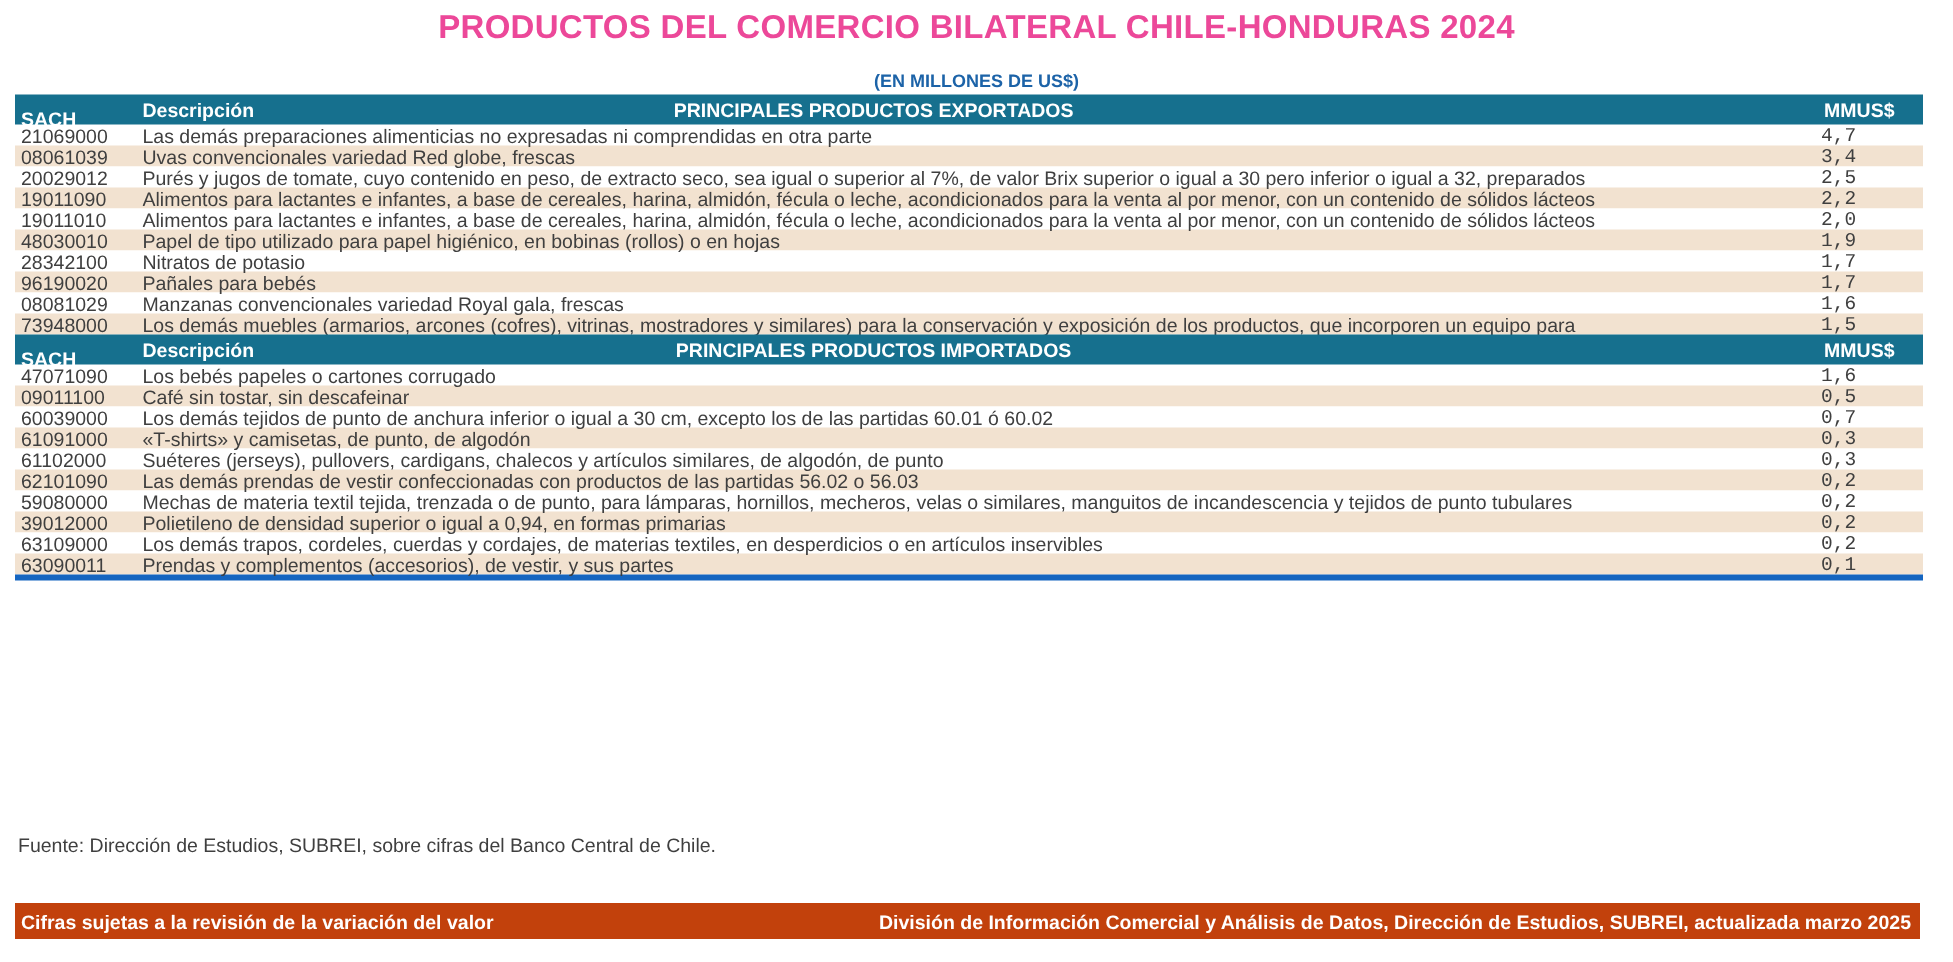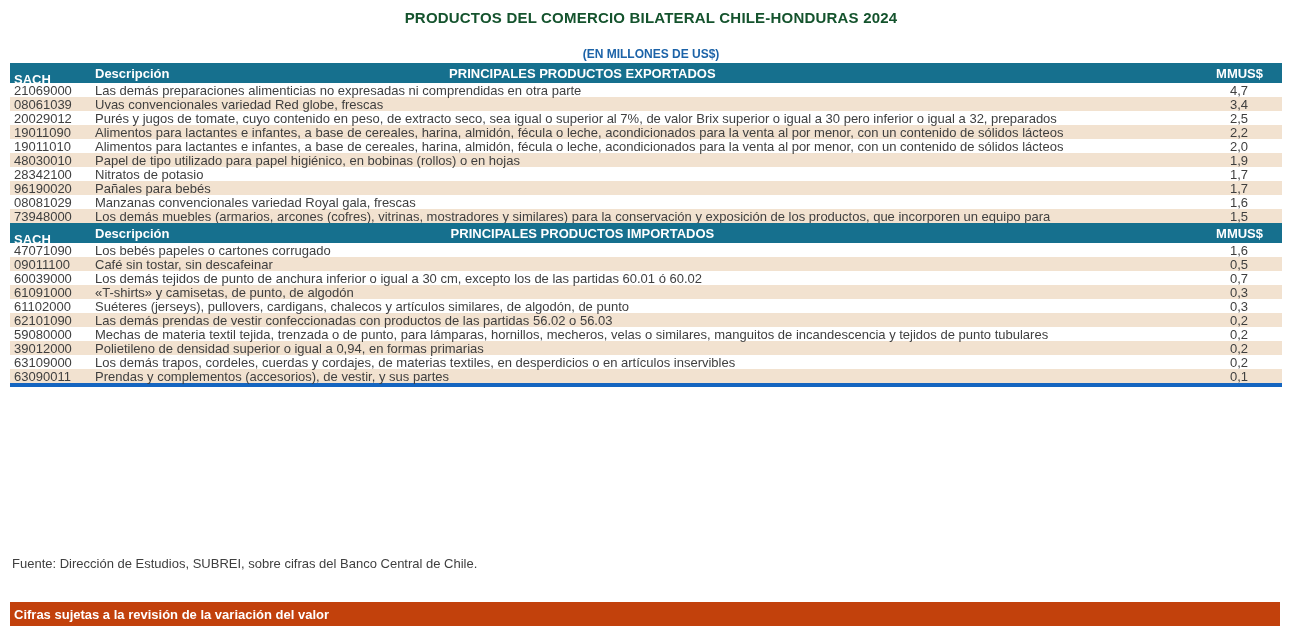--- a/index.html
+++ b/index.html
@@ -12,22 +12,22 @@
     overflow: hidden;
   }
   .page {
     position: relative;
     width: 1302px;
     height: 641px;
   }
   .title {
     margin-top: 8px;
     text-align: center;
-    color: #14532d;
-    font-size: 15px;
+    color: #ec4899;
+    font-size: 22px;
     font-weight: bold;
     line-height: 20px;
     letter-spacing: 0.2px;
   }
   .subtitle {
     margin-top: 19px;
     text-align: center;
     color: #1c63a8;
     font-size: 12px;
     font-weight: bold;
@@ -81,21 +81,22 @@
   .row .desc {
     flex: 1 1 auto;
     white-space: nowrap;
     overflow: hidden;
   }
   .row .val {
     flex: 0 0 auto;
     width: 68px;
     box-sizing: border-box;
     padding-right: 34px;
-    text-align: right;
+    text-align: left;
+    font-family: Liberation Mono, monospace;
   }
   .divider {
     height: 4px;
     background: #1565c0;
   }
   .source {
     position: absolute;
     left: 12px;
     top: 548px;
     font-size: 13px;
@@ -272,15 +273,16 @@
         </div>
     </section>
 
     <div class="divider"></div>
   </div>
 
   <div class="source">Fuente: Dirección de Estudios, SUBREI, sobre cifras del Banco Central de Chile.</div>
 
   <div class="banner">
     <span class="left">Cifras sujetas a la revisión de la variación del valor</span>
+    <span class="right">División de Información Comercial y Análisis de Datos, Dirección de Estudios, SUBREI, actualizada marzo 2025</span>
   </div>
 
 </div>
 
 </body></html>

